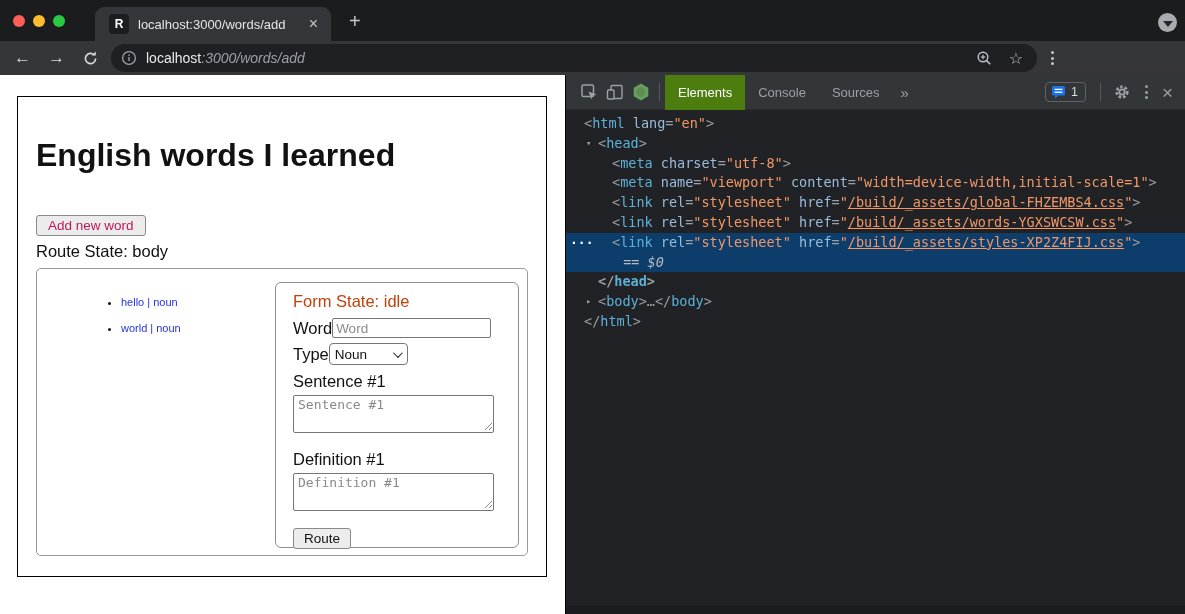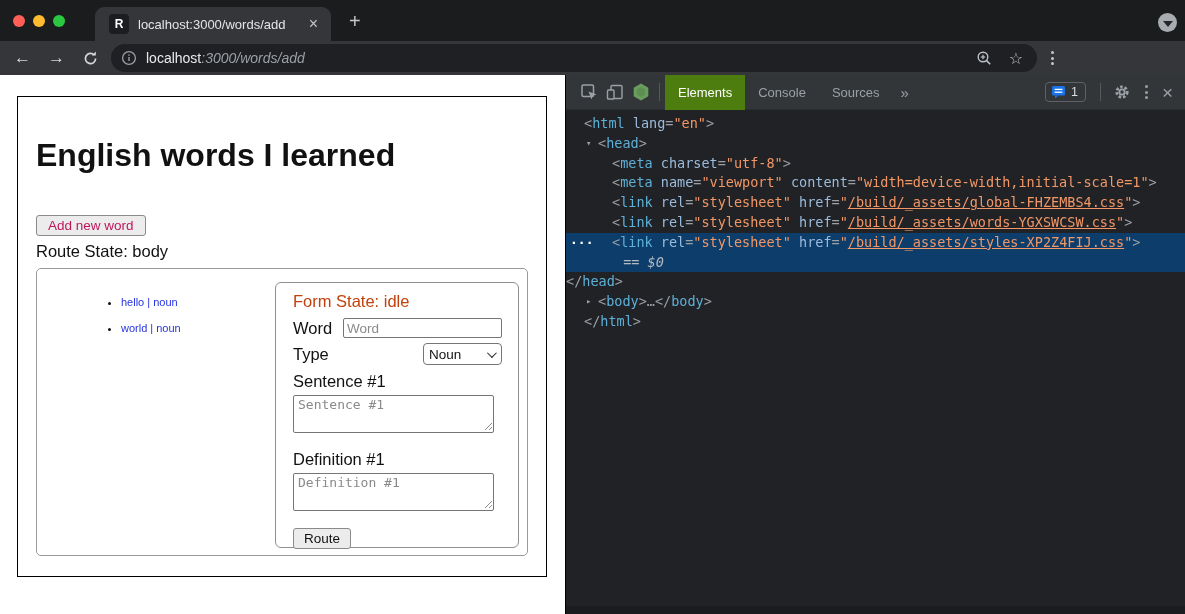--- a/index.html
+++ b/index.html
@@ -56,21 +56,21 @@
   .route-state { position:absolute; left:18px; top:145px; font-size:16.5px; color:#111; }
   .inner-box { position:absolute; left:18px; top:171px; width:492px; height:288px;
                border:1px solid #9a9a9a; border-radius:5px; }
   .word-list { margin:20px 0 0 0; padding-left:84px; }
   .word-list li { font-size:11px; line-height:26px; color:#111; }
   .word-link { color:#2633e0; text-decoration:none; }
 
   .form-box { position:absolute; left:238px; top:13px; width:244px; height:266px;
               border:1px solid #8f8f8f; border-radius:6px; padding:9px 16px 0 17px; }
   .form-state { font-size:16.5px; color:#c2410c; margin-bottom:7px; }
-  .frow { display:flex; align-items:center; margin-bottom:5px;justify-content:space-between; }
+  .frow { display:flex; align-items:center; margin-bottom:5px; }
   .flabel { font-size:16.5px; color:#111; }
   .word-input { width:159px; height:20px; border:1px solid #767676; border-radius:2px; font-size:13.5px;
                 padding:0 3px; color:#111; }
   .word-input::placeholder { color:#8a8a8a; }
   .type-select { width:79px; height:22px; border:1px solid #767676; border-radius:4px; background:#fff;
                  display:flex; align-items:center; justify-content:space-between; padding:0 7px 0 5px; }
   .type-value { font-size:13.5px; color:#111; }
   .chev { width:7px; height:7px; border-right:1.6px solid #222; border-bottom:1.6px solid #222;
           transform:rotate(45deg) translateY(-2px); }
   .sec-label { font-size:16.5px; color:#111; margin:7px 0 4px; }
@@ -277,21 +277,21 @@
       </div>
       <div class="code-area" id="code-area">
           <div class="code-line" style="padding-left: 18px;"><span class="c-pu">&lt;</span><span class="c-tg">html</span><span class="c-pl"> </span><span class="c-at">lang</span><span class="c-pu">=</span><span class="c-vl">"en"</span><span class="c-pu">&gt;</span></div>
           <div class="code-line" style="padding-left: 32px;"><span class="tri" style="left: 20px;">▾</span><span class="c-pu">&lt;</span><span class="c-tg">head</span><span class="c-pu">&gt;</span></div>
           <div class="code-line" style="padding-left: 46px;"><span class="c-pu">&lt;</span><span class="c-tg">meta</span><span class="c-pl"> </span><span class="c-at">charset</span><span class="c-pu">=</span><span class="c-vl">"utf-8"</span><span class="c-pu">&gt;</span></div>
           <div class="code-line" style="padding-left: 46px;"><span class="c-pu">&lt;</span><span class="c-tg">meta</span><span class="c-pl"> </span><span class="c-at">name</span><span class="c-pu">=</span><span class="c-vl">"viewport"</span><span class="c-pl"> </span><span class="c-at">content</span><span class="c-pu">=</span><span class="c-vl">"width=device-width,initial-scale=1"</span><span class="c-pu">&gt;</span></div>
           <div class="code-line" style="padding-left: 46px;"><span class="c-pu">&lt;</span><span class="c-tg">link</span><span class="c-pl"> </span><span class="c-at">rel</span><span class="c-pu">=</span><span class="c-vl">"stylesheet"</span><span class="c-pl"> </span><span class="c-at">href</span><span class="c-pu">=</span><span class="c-vl">"</span><span class="c-lk">/build/_assets/global-FHZEMBS4.css</span><span class="c-vl">"</span><span class="c-pu">&gt;</span></div>
           <div class="code-line" style="padding-left: 46px;"><span class="c-pu">&lt;</span><span class="c-tg">link</span><span class="c-pl"> </span><span class="c-at">rel</span><span class="c-pu">=</span><span class="c-vl">"stylesheet"</span><span class="c-pl"> </span><span class="c-at">href</span><span class="c-pu">=</span><span class="c-vl">"</span><span class="c-lk">/build/_assets/words-YGXSWCSW.css</span><span class="c-vl">"</span><span class="c-pu">&gt;</span></div>
           <div class="code-line sel" style="padding-left: 46px;"><span class="gutter-dots">···</span><span class="c-pu">&lt;</span><span class="c-tg">link</span><span class="c-pl"> </span><span class="c-at">rel</span><span class="c-pu">=</span><span class="c-vl">"stylesheet"</span><span class="c-pl"> </span><span class="c-at">href</span><span class="c-pu">=</span><span class="c-vl">"</span><span class="c-lk">/build/_assets/styles-XP2Z4FIJ.css</span><span class="c-vl">"</span><span class="c-pu">&gt;</span></div>
           <div class="code-line sel" style="padding-left: 57.2px;"><span class="c-eq">== $0</span></div>
-          <div class="code-line" style=""><span class="c-pu">&lt;/</span><span class="c-tg">head</span><span class="c-pu">&gt;</span></div>
+          <div class="code-line" style="padding-left: 32px; font-weight: bold;"><span class="c-pu">&lt;/</span><span class="c-tg">head</span><span class="c-pu">&gt;</span></div>
           <div class="code-line" style="padding-left: 32px;"><span class="tri" style="left: 20px;">▸</span><span class="c-pu">&lt;</span><span class="c-tg">body</span><span class="c-pu">&gt;</span><span class="c-pu">…</span><span class="c-pu">&lt;/</span><span class="c-tg">body</span><span class="c-pu">&gt;</span></div>
           <div class="code-line" style="padding-left: 18px;"><span class="c-pu">&lt;/</span><span class="c-tg">html</span><span class="c-pu">&gt;</span></div>
         </div>
       <div class="dt-bottom"></div>
     </div>
 
   </div>
 </div>
 
 </body></html>

